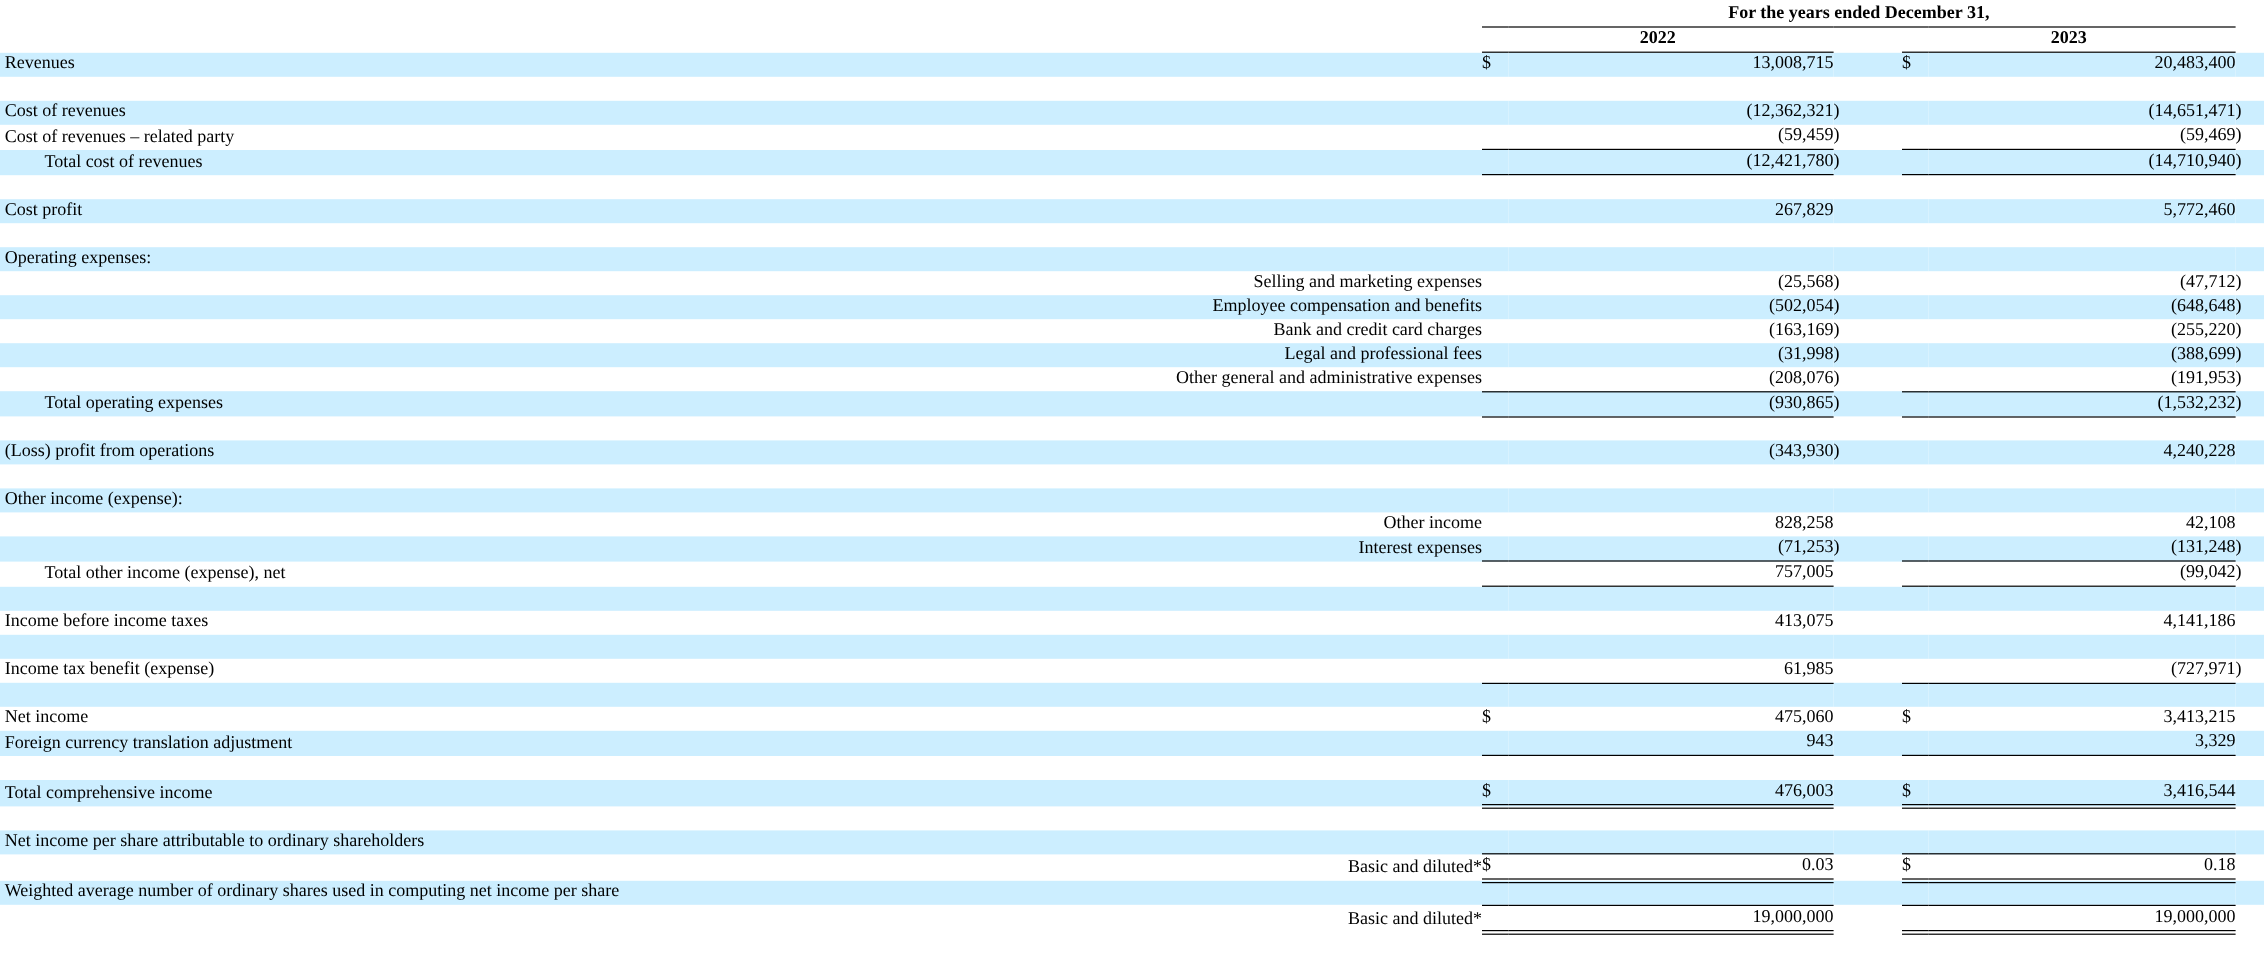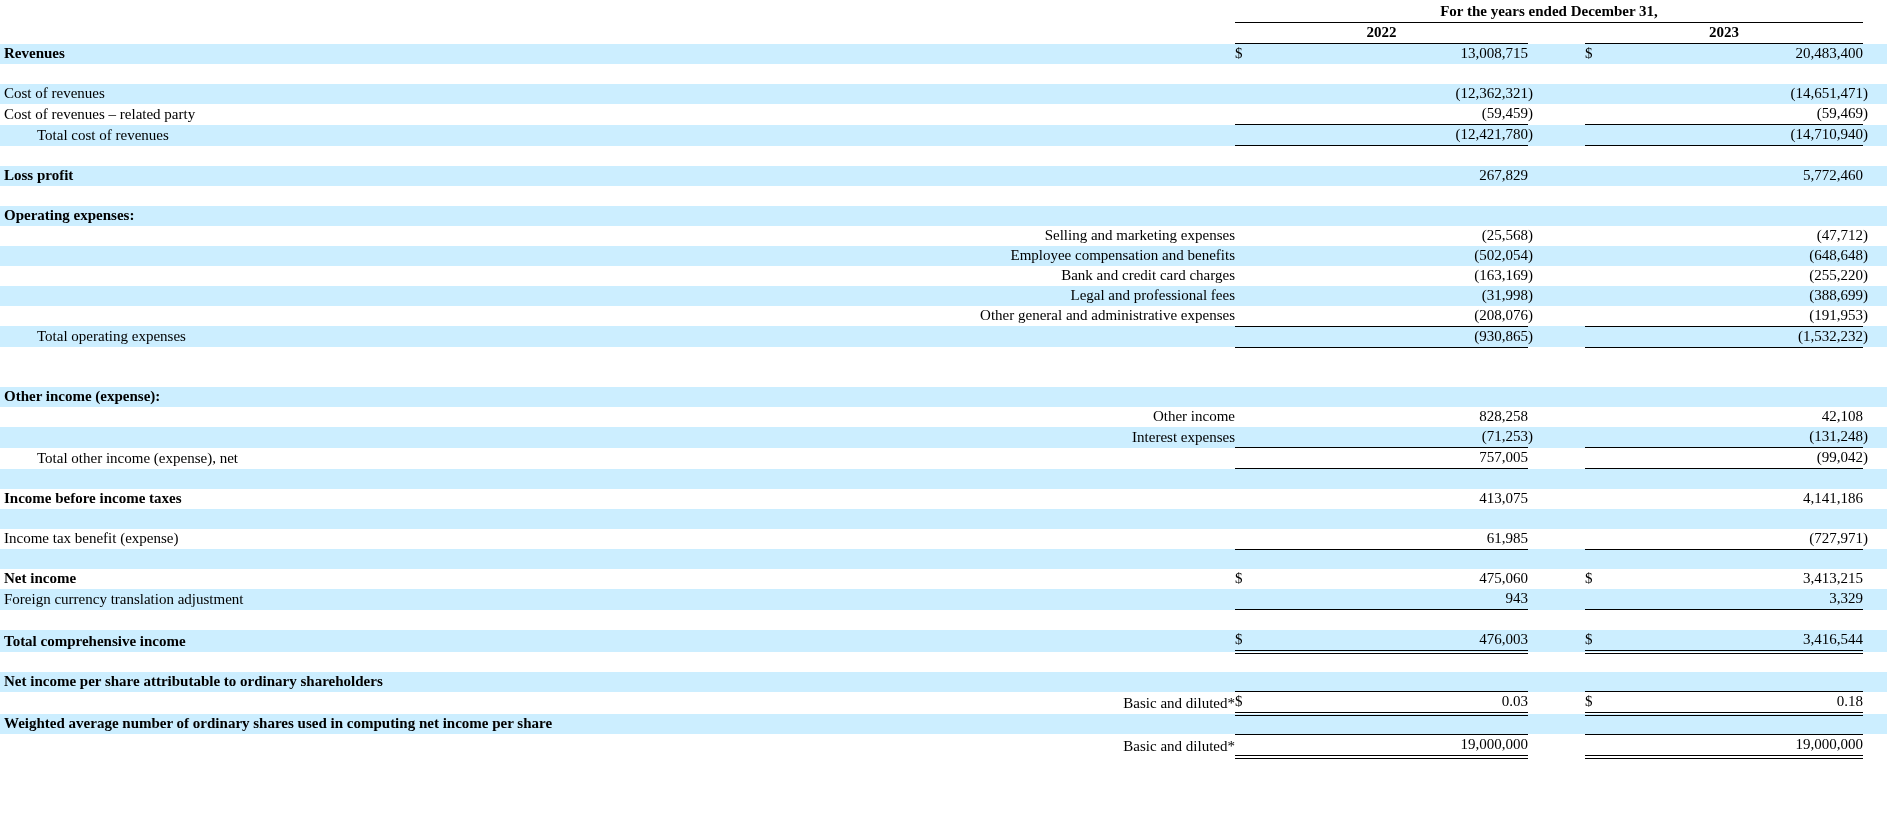--- a/index.html
+++ b/index.html
@@ -5,21 +5,21 @@
   html,body { margin:0; padding:0; background:#ffffff; }
   body { width:1887px; height:815px; font-family:"Liberation Serif", serif; color:#000; overflow:hidden; }
   table { border-collapse:collapse; table-layout:fixed; width:1887px; margin-top:2px;padding-left:16px; }
   tr { height:20px; }
   td { font-size:15px; line-height:17px; padding:1px 0 2px 0; vertical-align:bottom;
        white-space:nowrap; overflow:visible; }
   tr.shade td { background:#cceeff; }
   td.lab { padding-left:4px; }
   td.ind1 { padding-left:18px;text-align:right; }
   td.ind2 { padding-left:37px; }
-  .bold { font-weight:bold; }
+  .bold { font-weight:normal; }
   td.hdr { text-align:center; font-weight:bold; }
   td.dol { text-align:left; }
   td.val { text-align:right; }
   td.bb  { border-bottom:1px solid #000; }
   td.bbd { border-bottom:4px double #000; }
   td.bt  { border-top:1px solid #000; }
   .cp { display:inline-block; width:0; overflow:visible; }
 </style>
 </head>
 <body>
@@ -97,21 +97,21 @@
       <tr>
         <td class="lab"></td>
         <td class="dol"></td>
         <td class="val"></td>
         <td></td>
         <td class="dol"></td>
         <td class="val"></td>
         <td></td>
       </tr>
       <tr class="shade">
-        <td class="lab bold">Loss profit</td>
+        <td class="lab bold">Cost profit</td>
         <td class="dol"></td>
         <td class="val">267,829</td>
         <td></td>
         <td class="dol"></td>
         <td class="val">5,772,460</td>
         <td></td>
       </tr>
       <tr>
         <td class="lab"></td>
         <td class="dol"></td>
@@ -184,20 +184,29 @@
         <td class="val bb">(1,532,232<span class="cp">)</span></td>
         <td></td>
       </tr>
       <tr>
         <td class="lab"></td>
         <td class="dol"></td>
         <td class="val"></td>
         <td></td>
         <td class="dol"></td>
         <td class="val"></td>
+        <td></td>
+      </tr>
+      <tr class="shade">
+        <td class="lab bold">(Loss) profit from operations</td>
+        <td class="dol"></td>
+        <td class="val">(343,930<span class="cp">)</span></td>
+        <td></td>
+        <td class="dol"></td>
+        <td class="val">4,240,228</td>
         <td></td>
       </tr>
       <tr>
         <td class="lab"></td>
         <td class="dol"></td>
         <td class="val"></td>
         <td></td>
         <td class="dol"></td>
         <td class="val"></td>
         <td></td>

